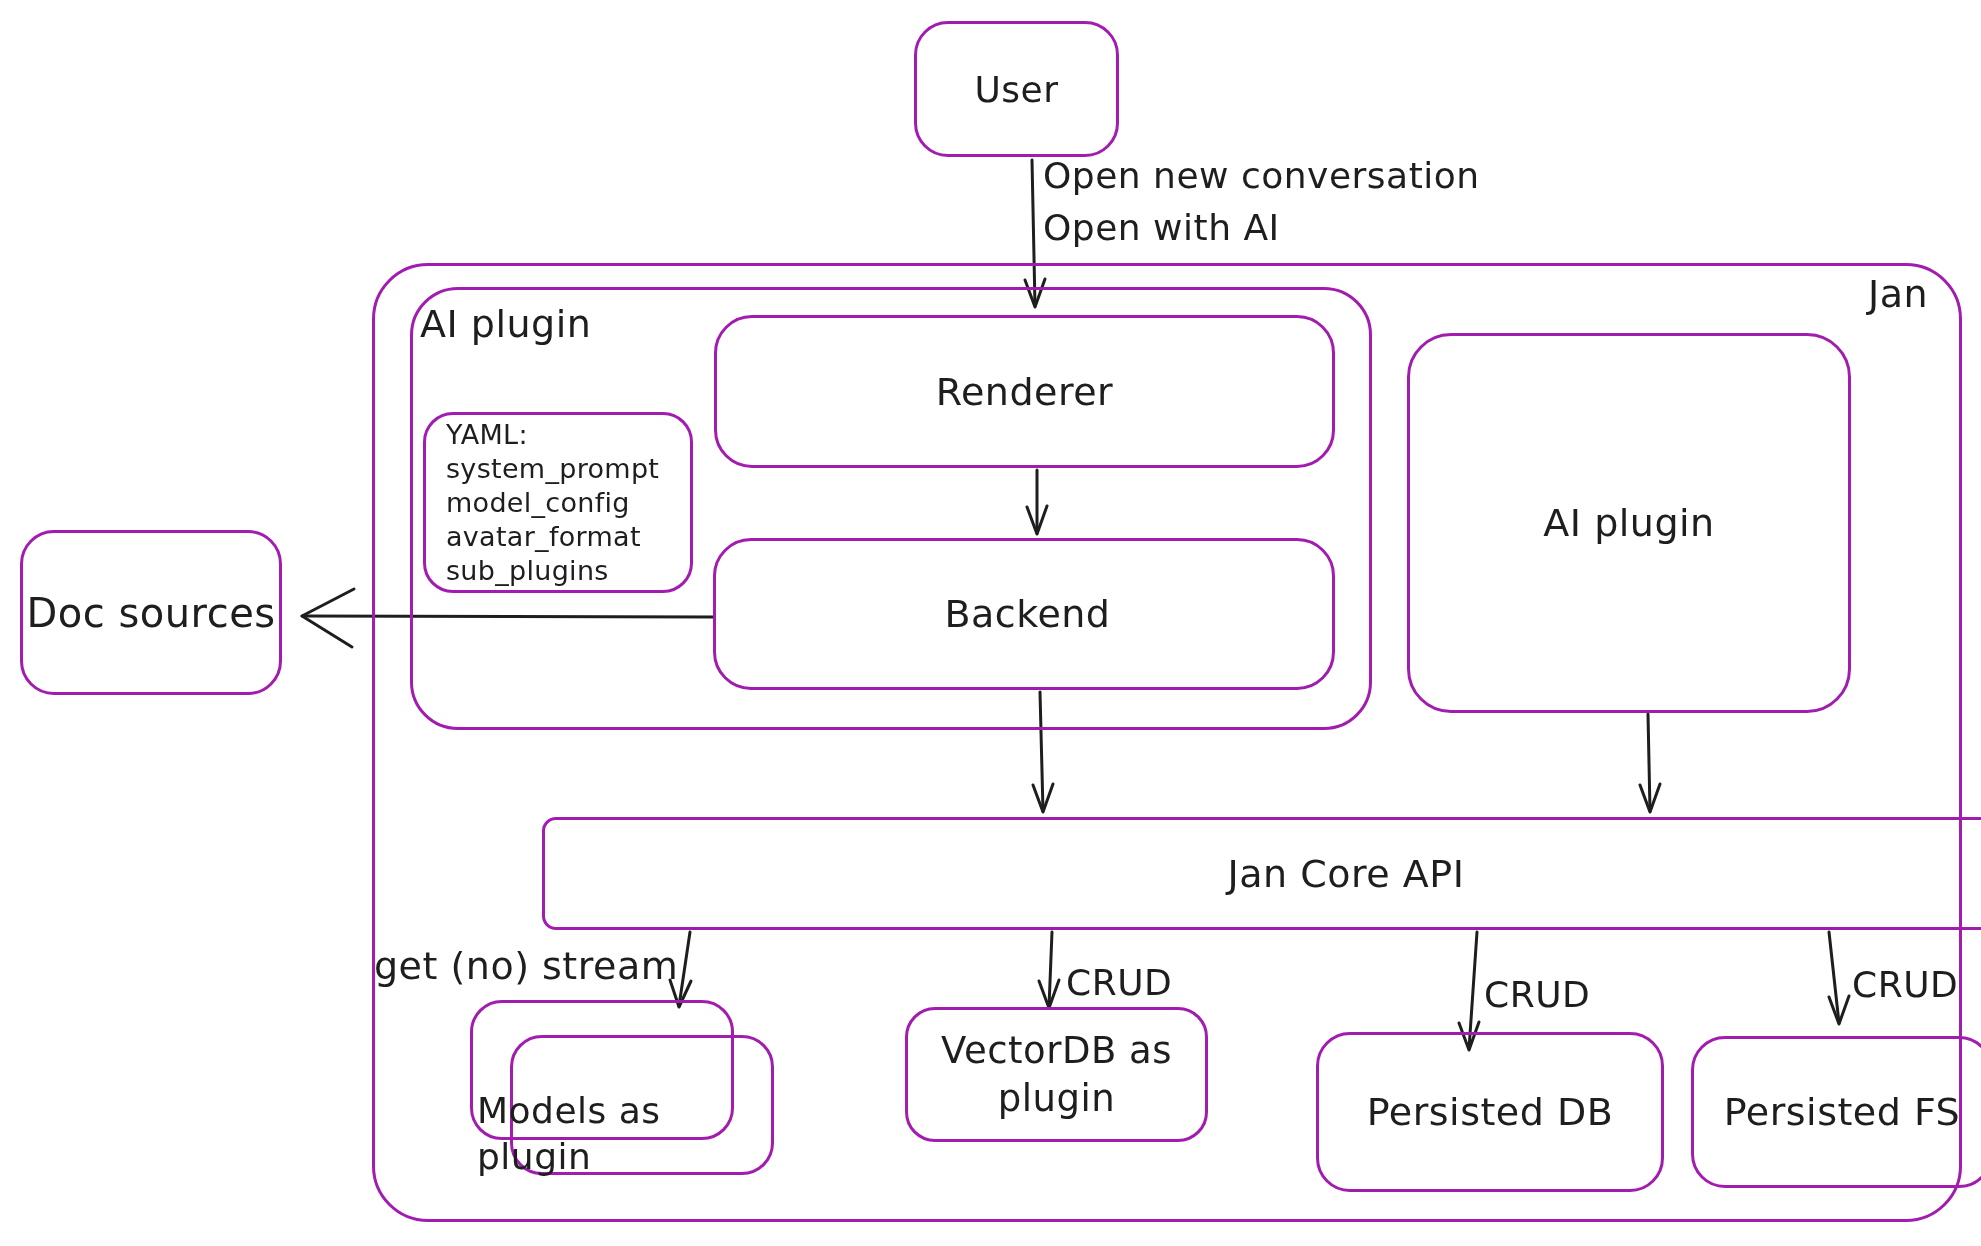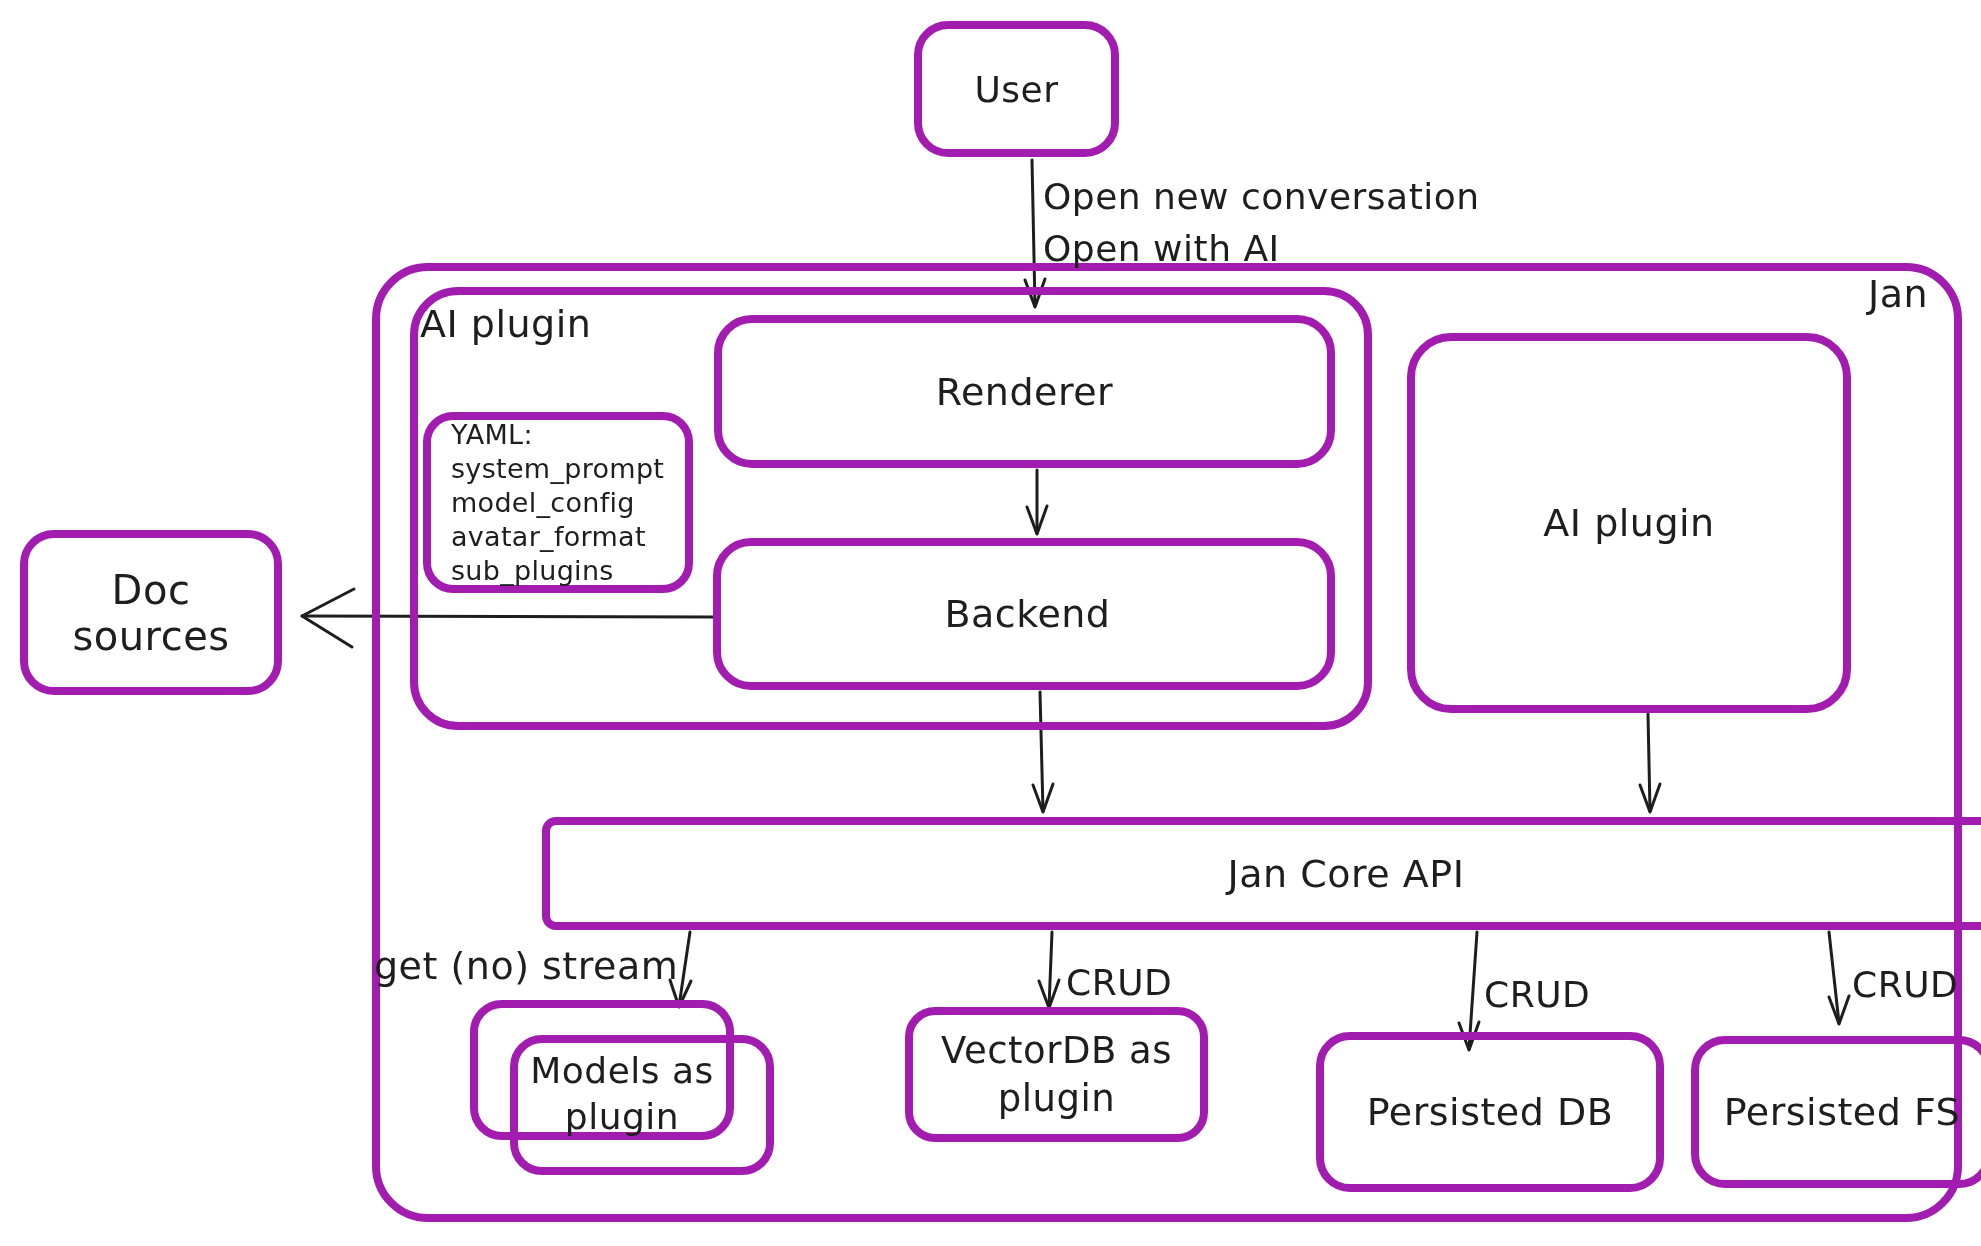--- a/index.html
+++ b/index.html
@@ -7,21 +7,21 @@
     position: relative;
     width: 1981px;
     height: 1246px;
     background: #ffffff;
     font-family: "DejaVu Sans", sans-serif;
     color: #1e1e1e;
     overflow: hidden;
   }
   .box {
     position: absolute;
-    border: 8px solid #a21caf;
+    border: 3px solid #a21caf;
     background: transparent;
     box-sizing: border-box;
     display: flex;
     align-items: center;
     justify-content: center;
     text-align: center;
   }
   .node-label { letter-spacing: 0.5px; }
   .floating-label {
     position: absolute;
@@ -131,35 +131,35 @@
   <div class="box" style="left:20px; top:530px; width:262px; height:165px; border-radius:34px; font-size:40px;">
     <span class="node-label">Doc sources</span>
   </div>
 
   <div class="box" style="left:542px; top:817px; width:1608px; height:113px; border-radius:14px; font-size:38px;">
     <span class="node-label">Jan Core API</span>
   </div>
 
   <div class="box" style="left:470px; top:1000px; width:264px; height:140px; border-radius:32px;"></div>
   <div class="box" style="left:510px; top:1035px; width:264px; height:140px; border-radius:32px;"></div>
-  <div class="floating-label two-line" style="left:477px; top:1048px; width:290px; text-align:center; font-size:36px; white-space:normal;">Models as plugin</div>
+  <div class="floating-label two-line" style="left:477px; top:1088px; width:290px; text-align:left; font-size:36px; white-space:normal;">Models as plugin</div>
 
   <div class="box" style="left:905px; top:1007px; width:303px; height:135px; border-radius:30px; font-size:37px;">
     <span class="node-label two-line" style="display:inline-block; width:250px;">VectorDB as plugin</span>
   </div>
 
   <div class="box" style="left:1316px; top:1032px; width:348px; height:160px; border-radius:34px; font-size:38px;">
     <span class="node-label">Persisted DB</span>
   </div>
 
   <div class="box" style="left:1655px; top:1036px; width:302px; height:152px; border-radius:34px; font-size:38px;margin-left:36px;">
     <span class="node-label">Persisted FS</span>
   </div>
 
-  <div class="floating-label" style="left:1043px; top:150px; font-size:36px; line-height:1.45;margin-top:21px;">
+  <div class="floating-label" style="left:1043px; top:150px; font-size:36px; line-height:1.45;">
     <div>Open new conversation</div>
     <div>Open with AI</div>
   </div>
 
   <div class="floating-label" style="left:374px; top:944px; font-size:38px;">get (no) stream</div>
 
   <div class="floating-label" style="left:1066px; top:962px; font-size:36px;">CRUD</div>
 
   <div class="floating-label" style="left:1484px; top:974px; font-size:36px;">CRUD</div>
 

